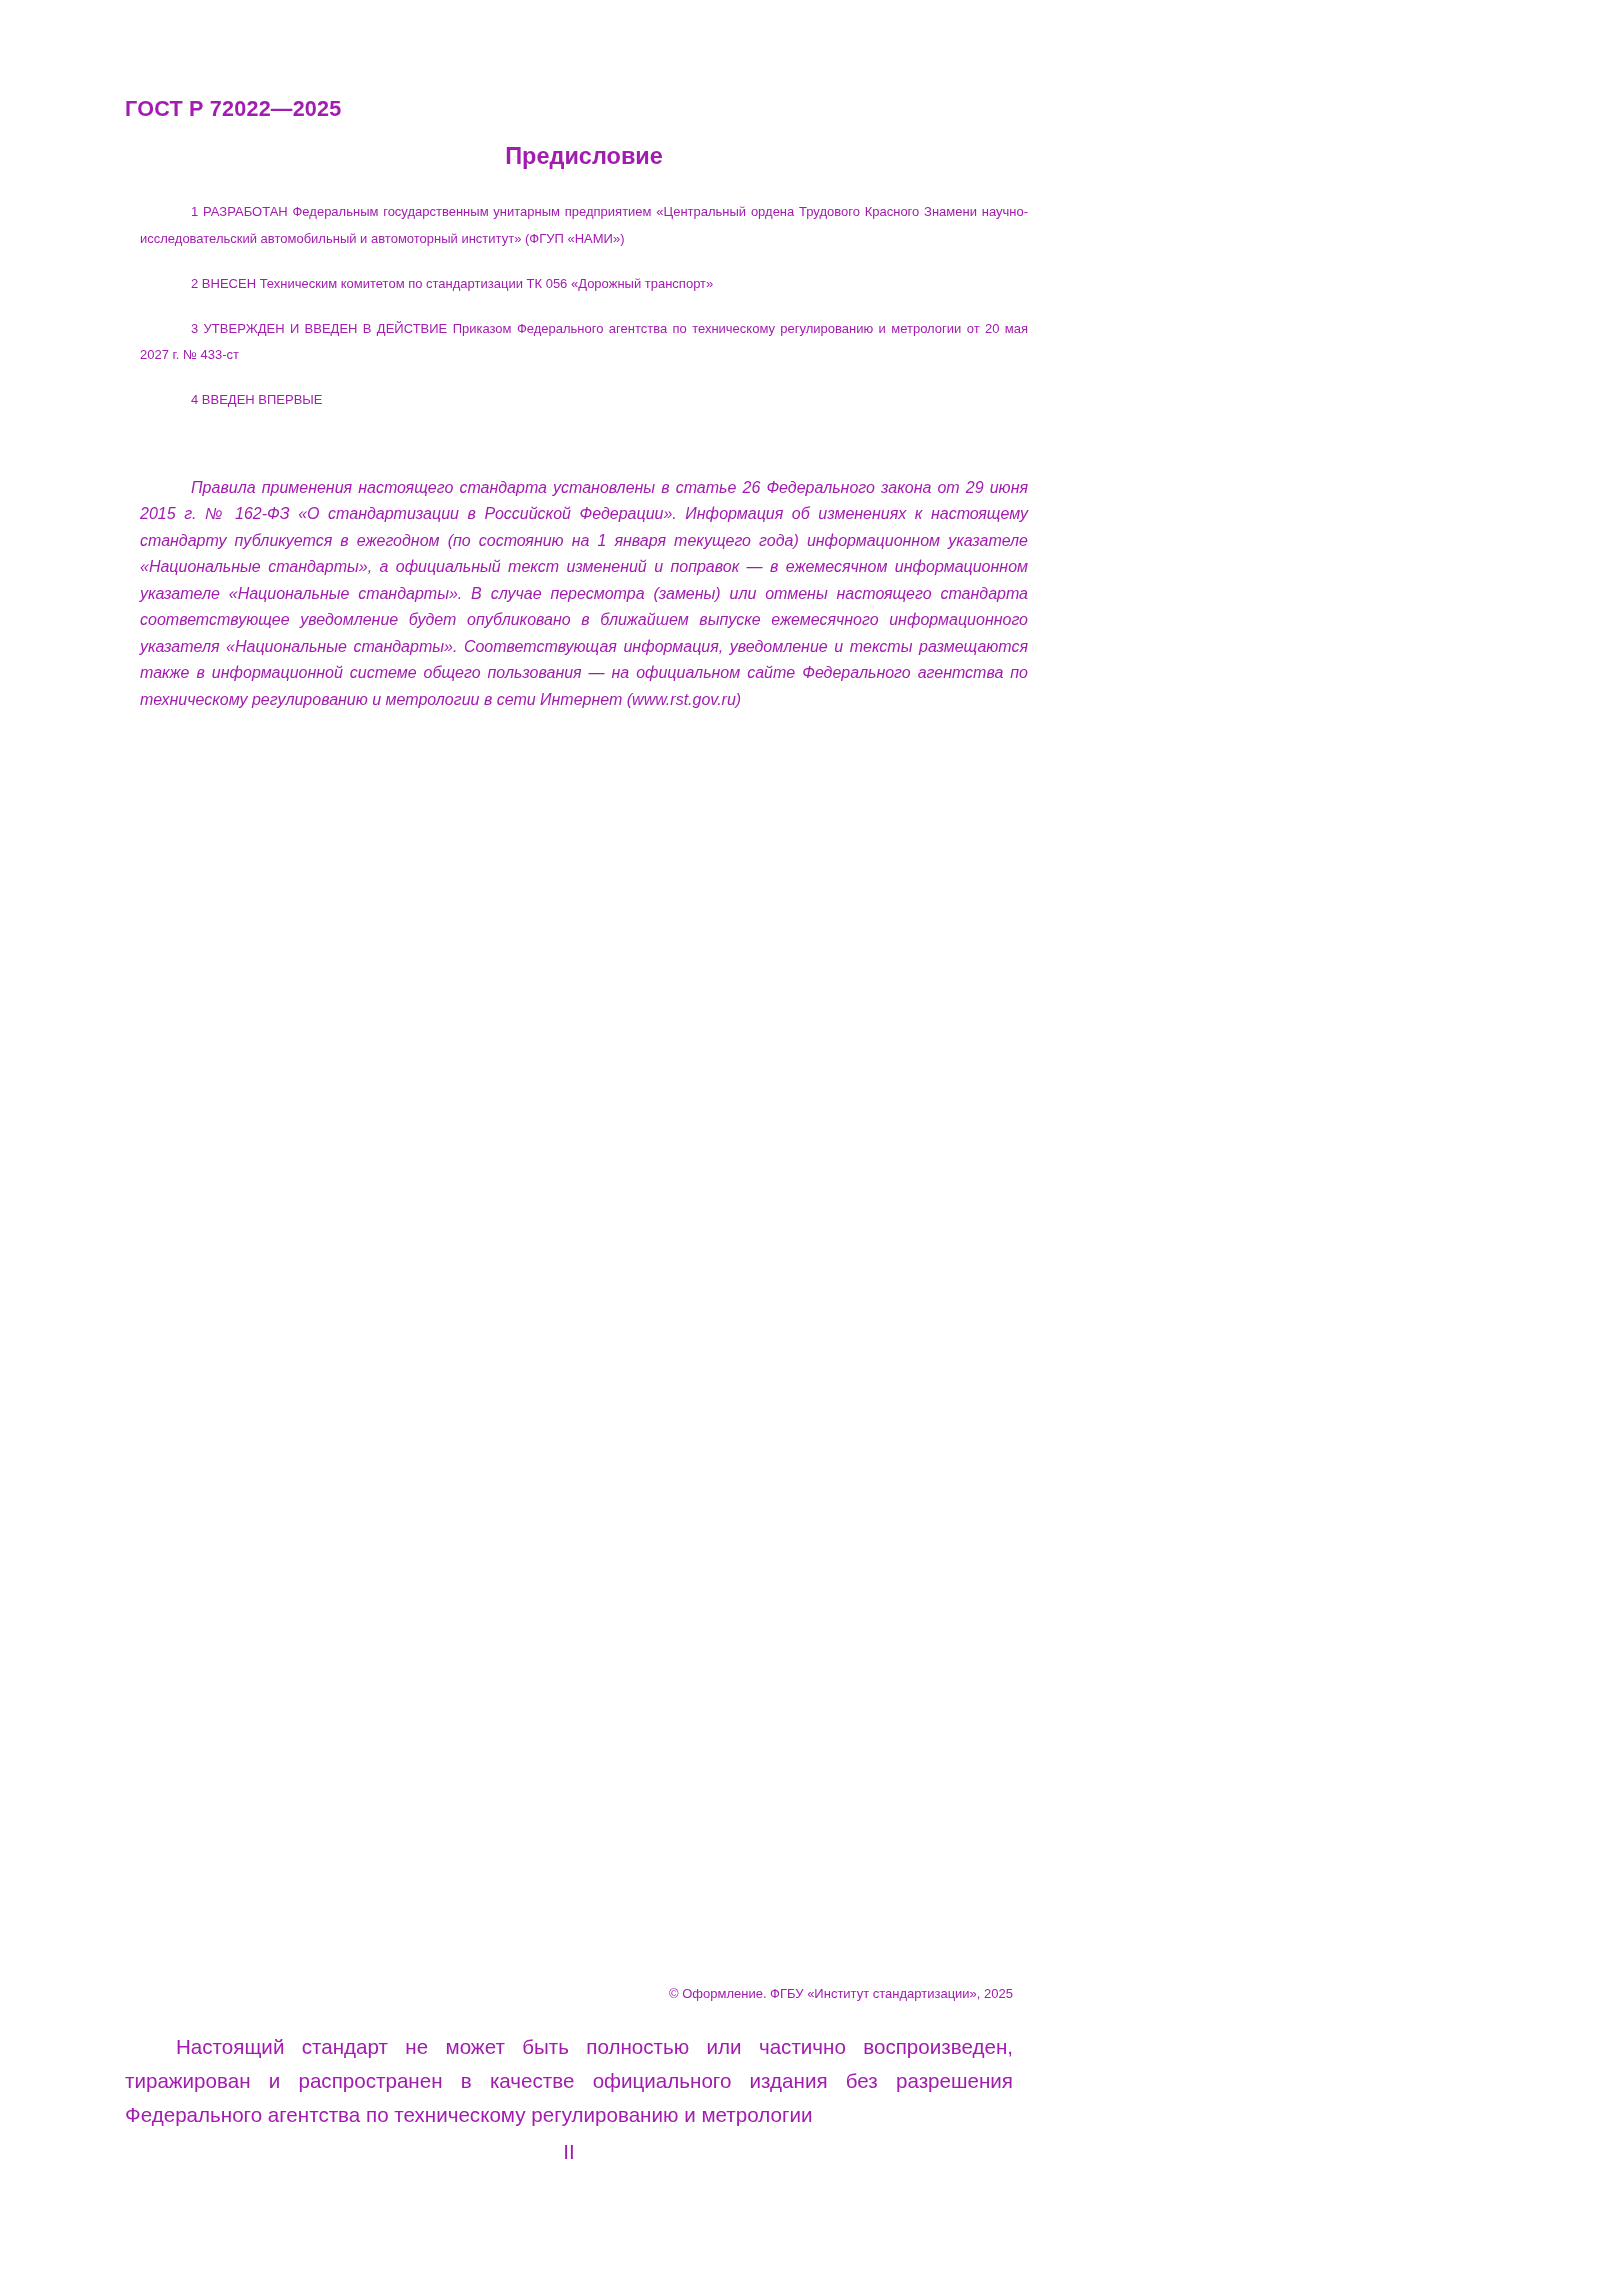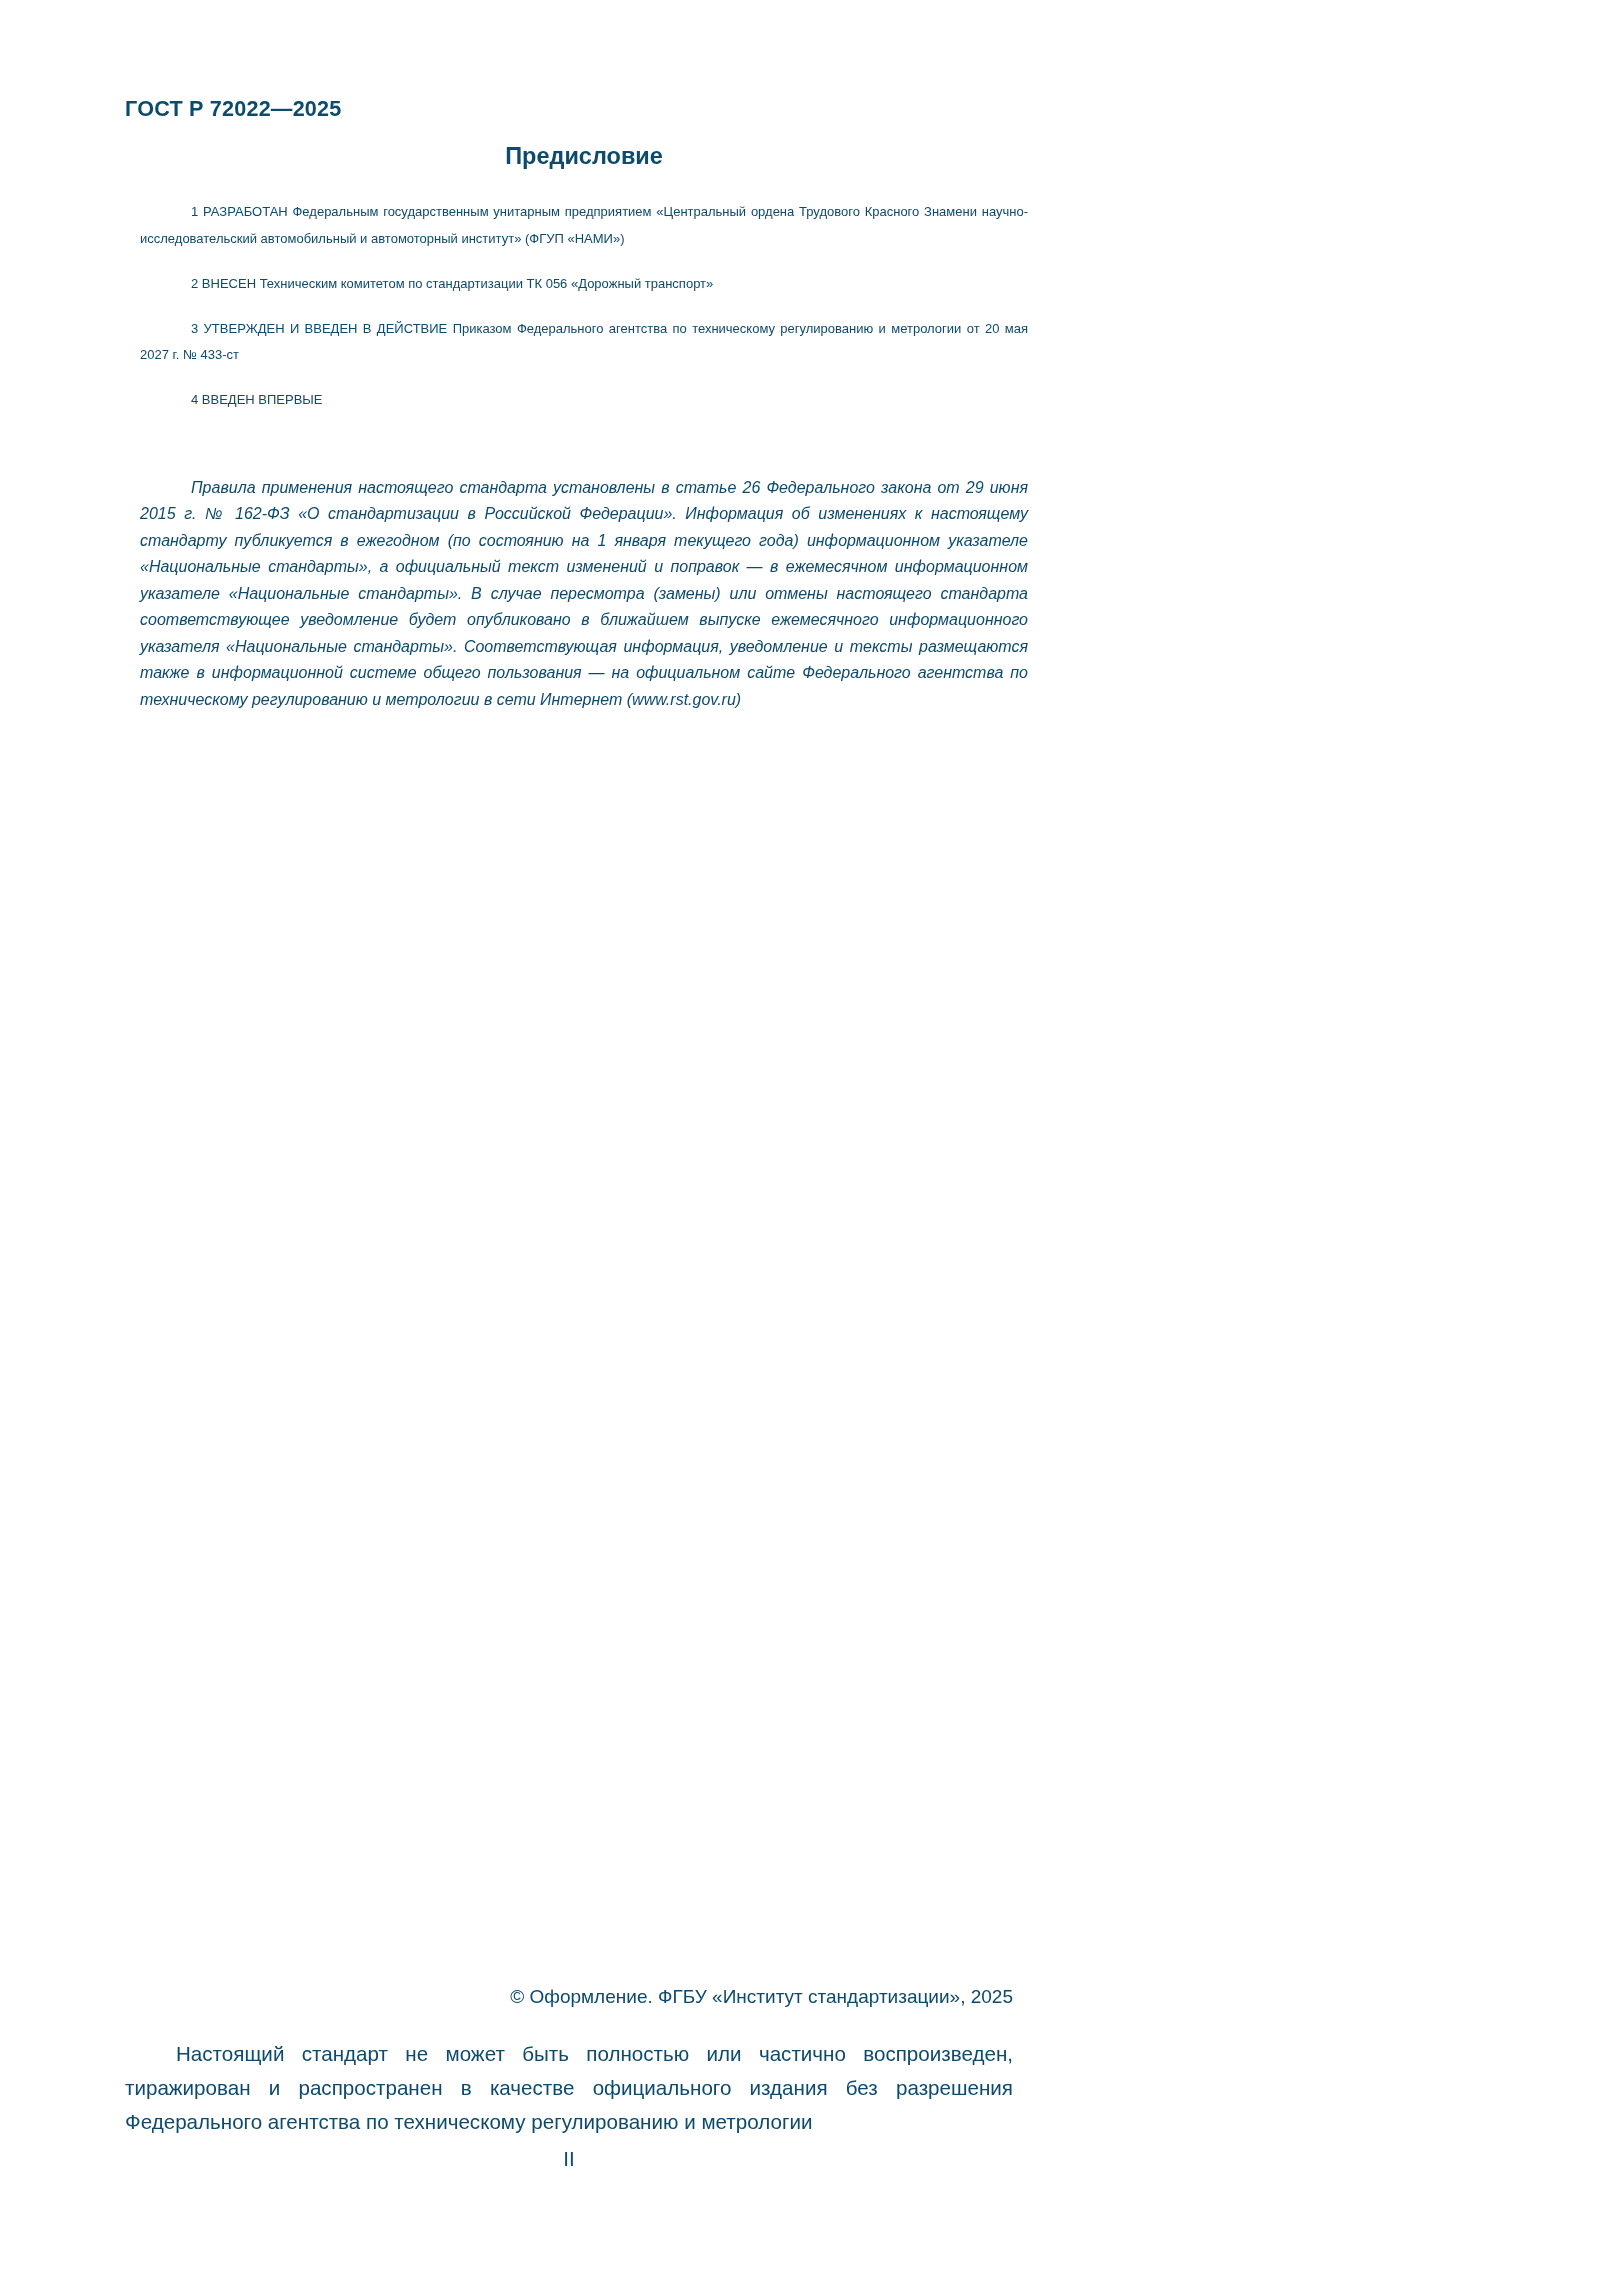--- a/index.html
+++ b/index.html
@@ -6,21 +6,21 @@
     margin: 0;
     padding: 0;
     background: #ffffff;
   }
   .page {
     position: relative;
     width: 1621px;
     height: 2293px;
     background: #ffffff;
     font-family: "Liberation Sans", sans-serif;
-    color: #0c4a6e;
+    color: #a21caf;
     overflow: hidden;
   }
   .doc-header {
     position: absolute;
     left: 125px;
     top: 96px;
     font-size: 21.6px;
     font-weight: bold;
     letter-spacing: 0.2px;
   }
@@ -52,21 +52,21 @@
     text-indent: 51px;
   }
   .bottom {
     position: absolute;
     left: 125px;
     top: 1986px;
     width: 888px;
   }
   .copyright {
     margin: 0;
-    font-size: 19px;
+    font-size: 13px;
     text-align: right;
   }
   .disclaimer {
     margin: 29px 0 0 0;
     font-size: 20.6px;
     line-height: 34px;
     text-align: justify;
     text-indent: 51px;
   }
   .page-number {

